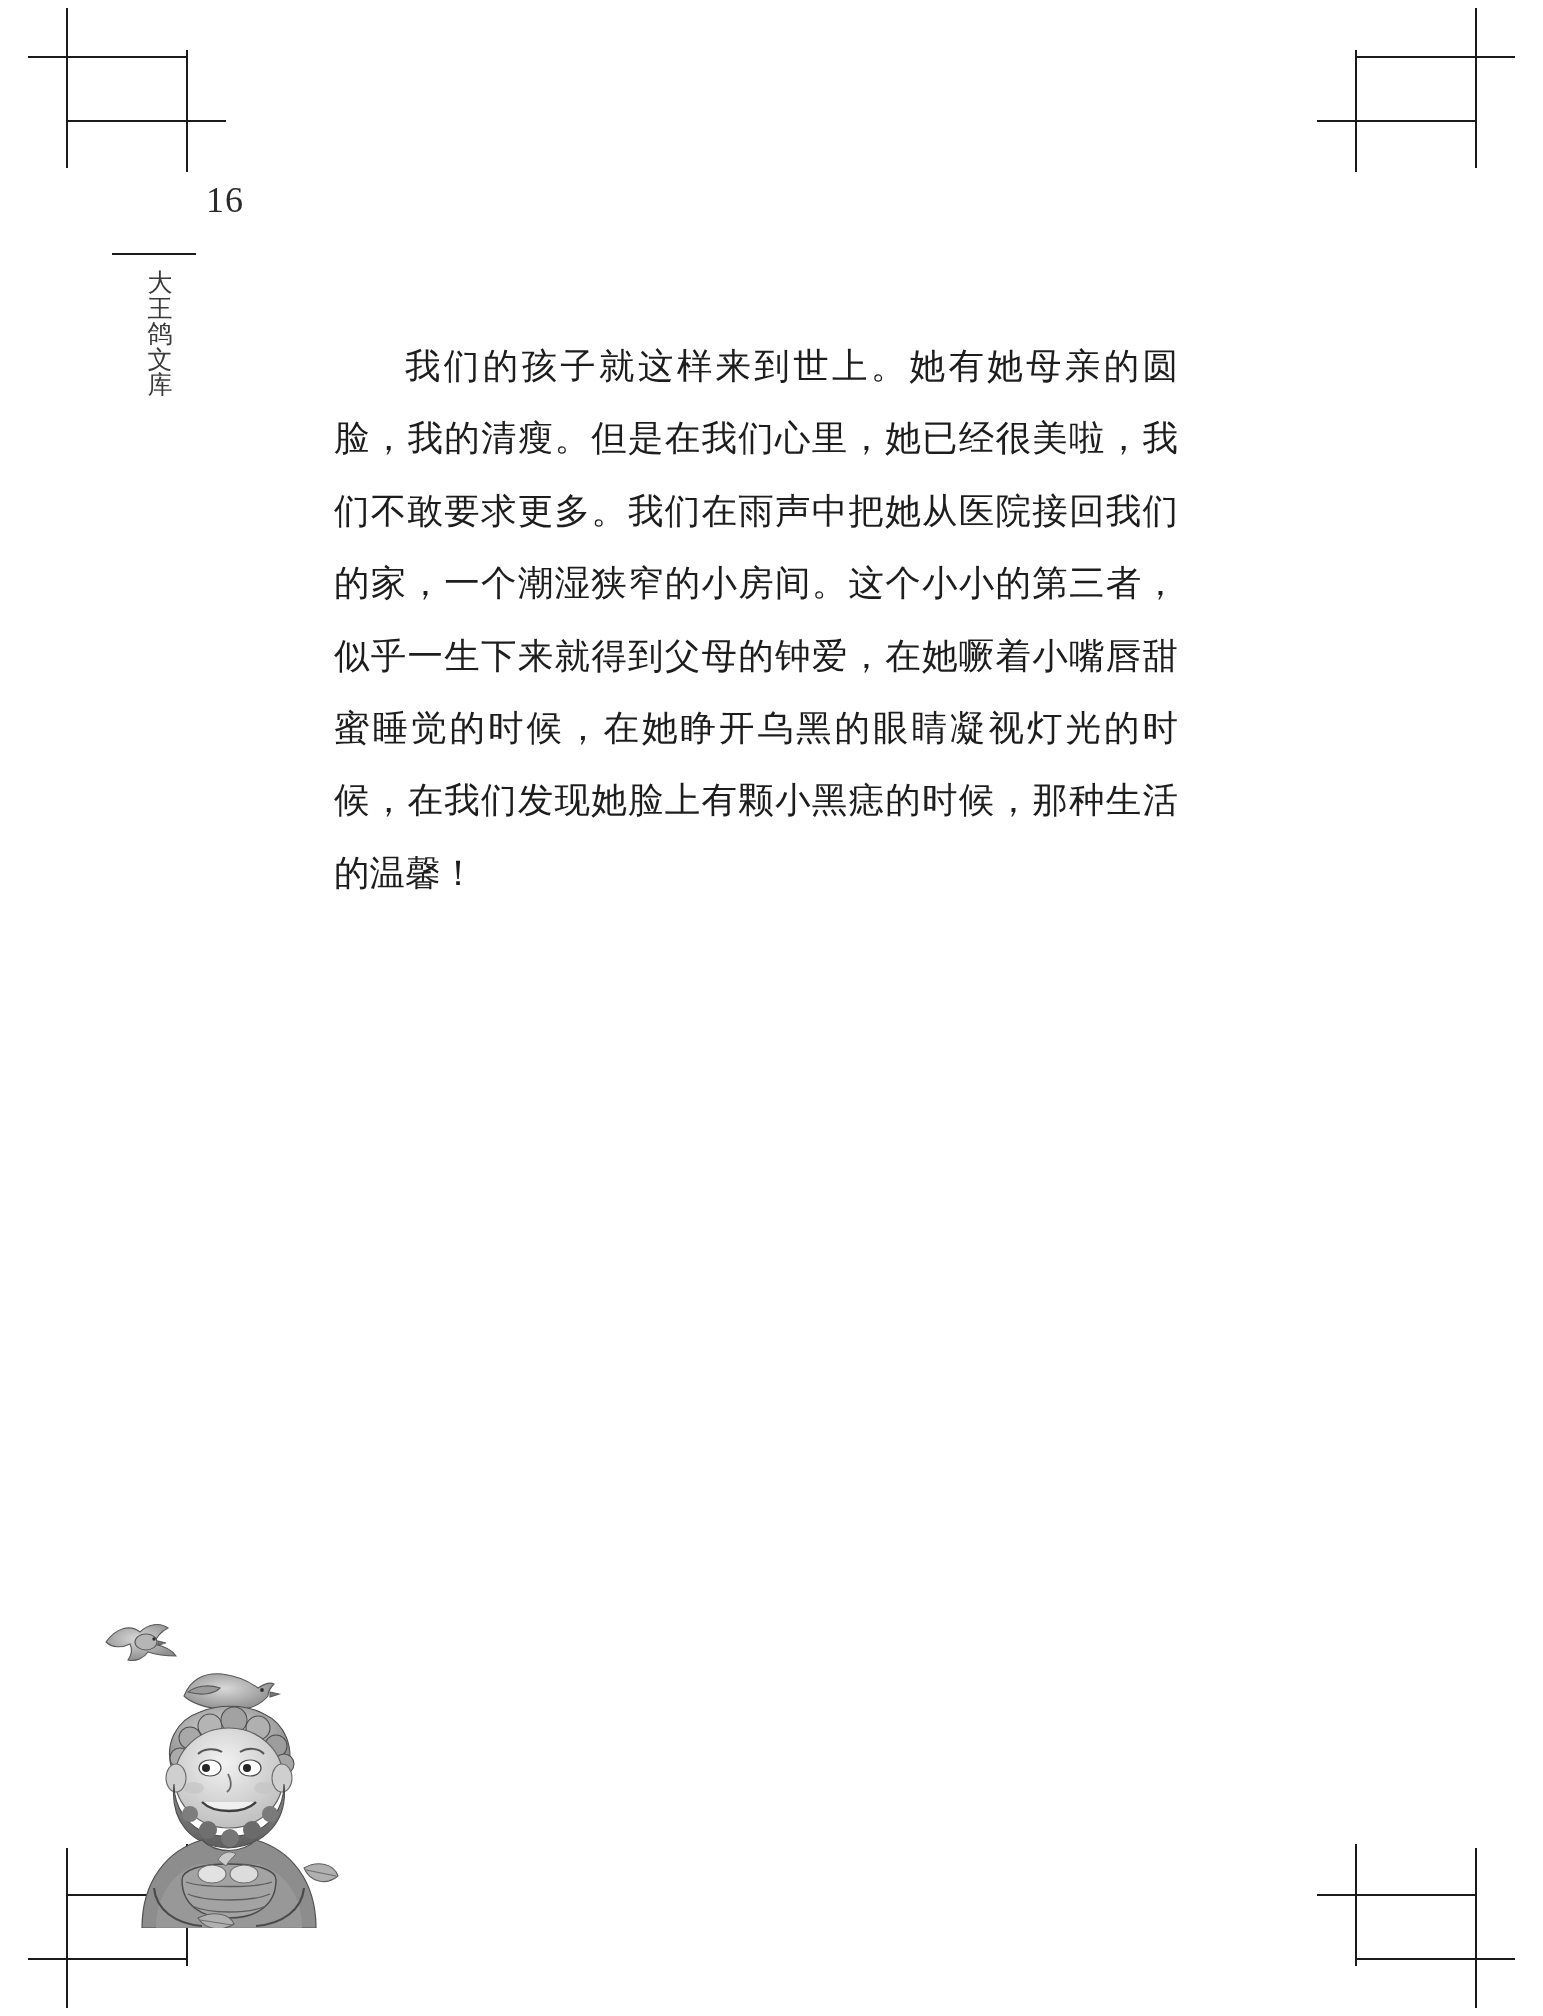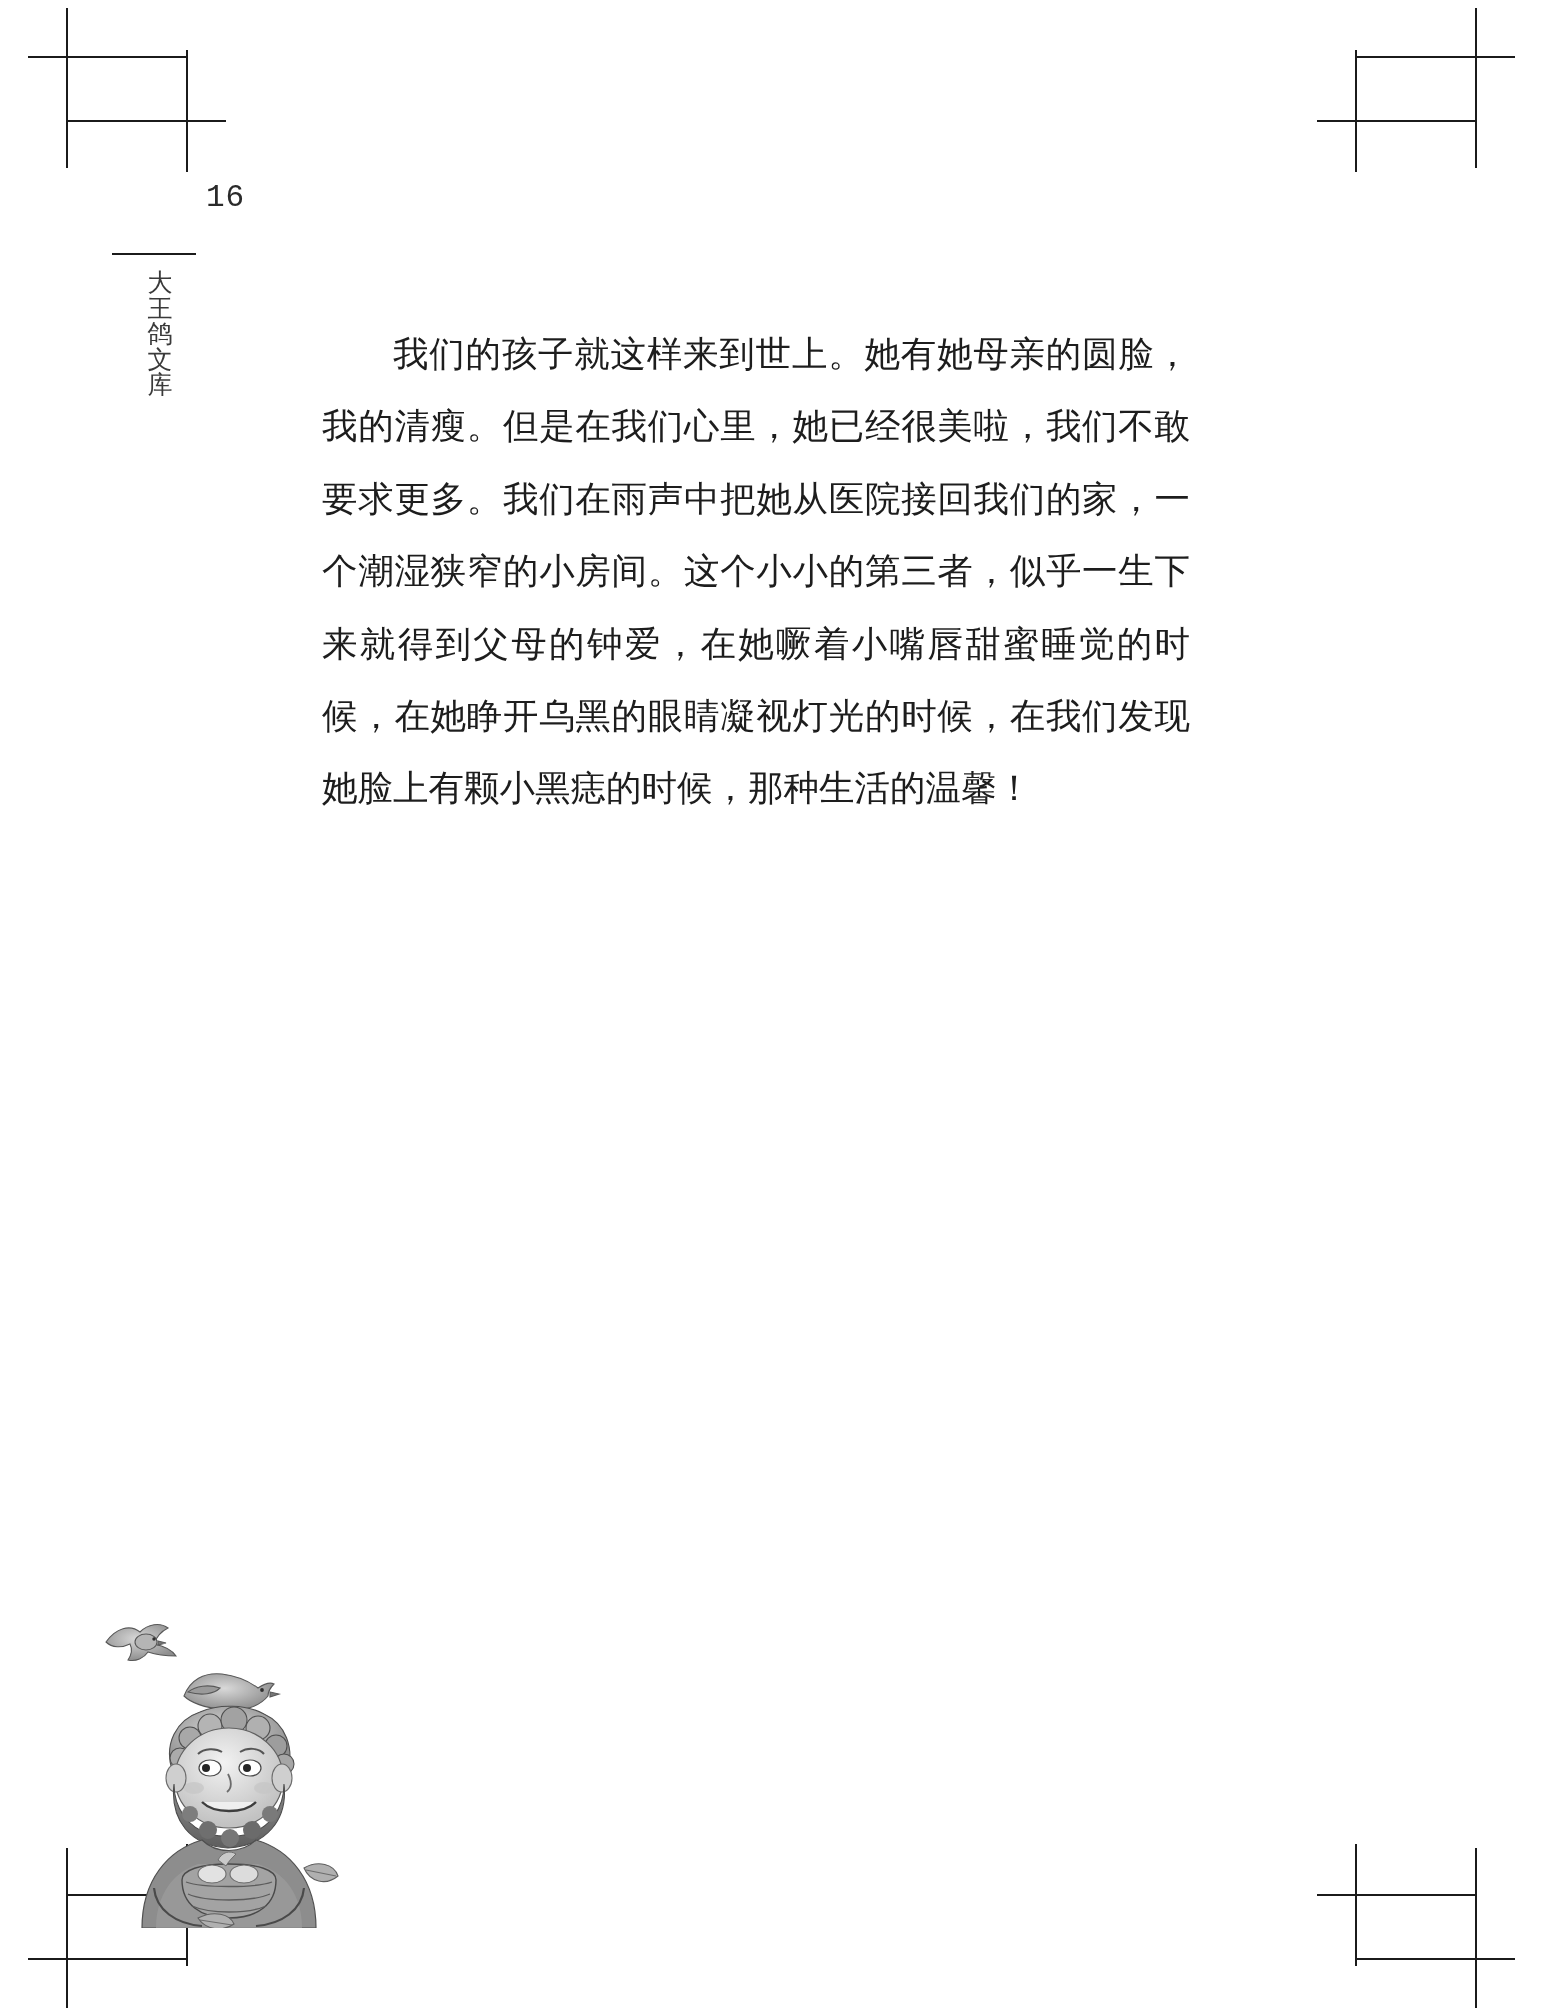--- a/index.html
+++ b/index.html
@@ -55,22 +55,22 @@
   .crop-br .h1 { right: 0;    bottom: 48px;  width: 160px; height: 2px; }
   .crop-br .v1 { right: 38px; bottom: 0;     width: 2px;   height: 160px; }
   .crop-br .h2 { right: 38px; bottom: 112px; width: 160px; height: 2px; }
   .crop-br .v2 { right: 158px; bottom: 42px; width: 2px;   height: 122px; }
 
   
   #folio {
     position: absolute;
     left: 206px;
     top: 182px;
-    font-family: Liberation Mono, monospace;
-    font-size: 31px;
+    font-family: Liberation Serif, serif;
+    font-size: 36px;
     color: #2a2a2a;
     letter-spacing: 1px;
     line-height: 1;
   }
 
   
   #imprint-rule {
     position: absolute;
     left: 112px;
     top: 253px;
@@ -103,21 +103,21 @@
     width: 868px;
     font-size: 35.5px;
     line-height: 72.4px;
     color: #1d1d1d;
     text-align: justify;
     text-justify: inter-ideograph;
     letter-spacing: 0;
   }
 
   #body-text p {
-    margin: 0;
+    margin: 12px;
     text-indent: 2em;
     text-align: justify;
     text-justify: inter-ideograph;
     white-space: pre-wrap;
   }
 
   
   #body-text p.tight {
     letter-spacing: -0.1px;
   }

